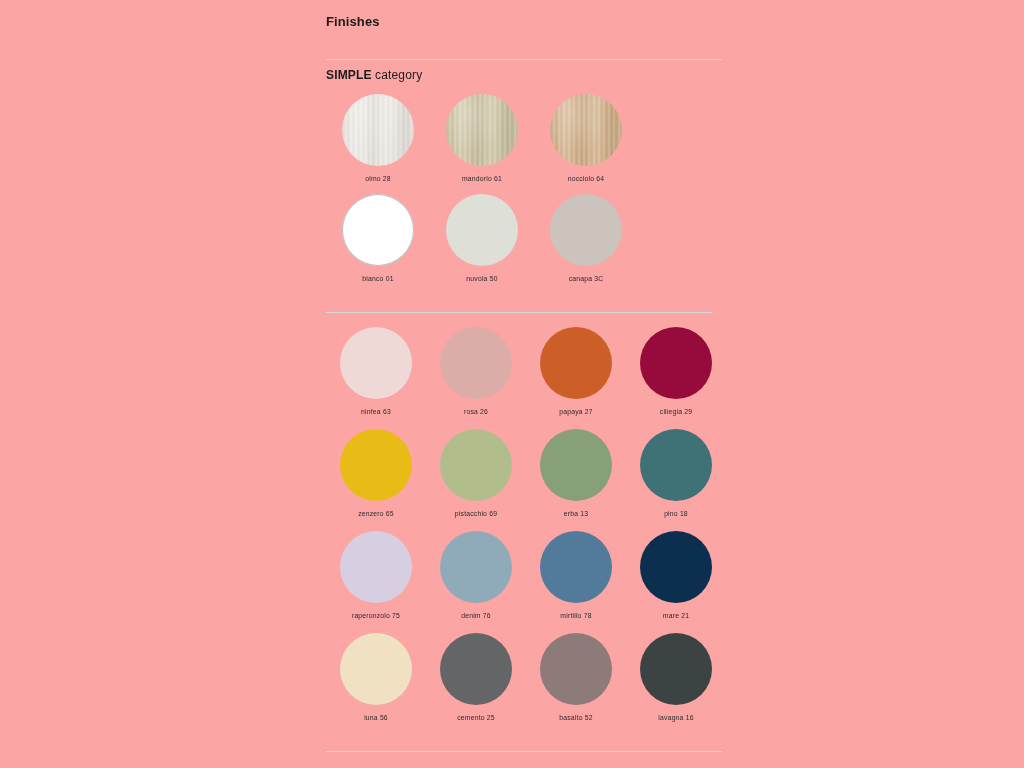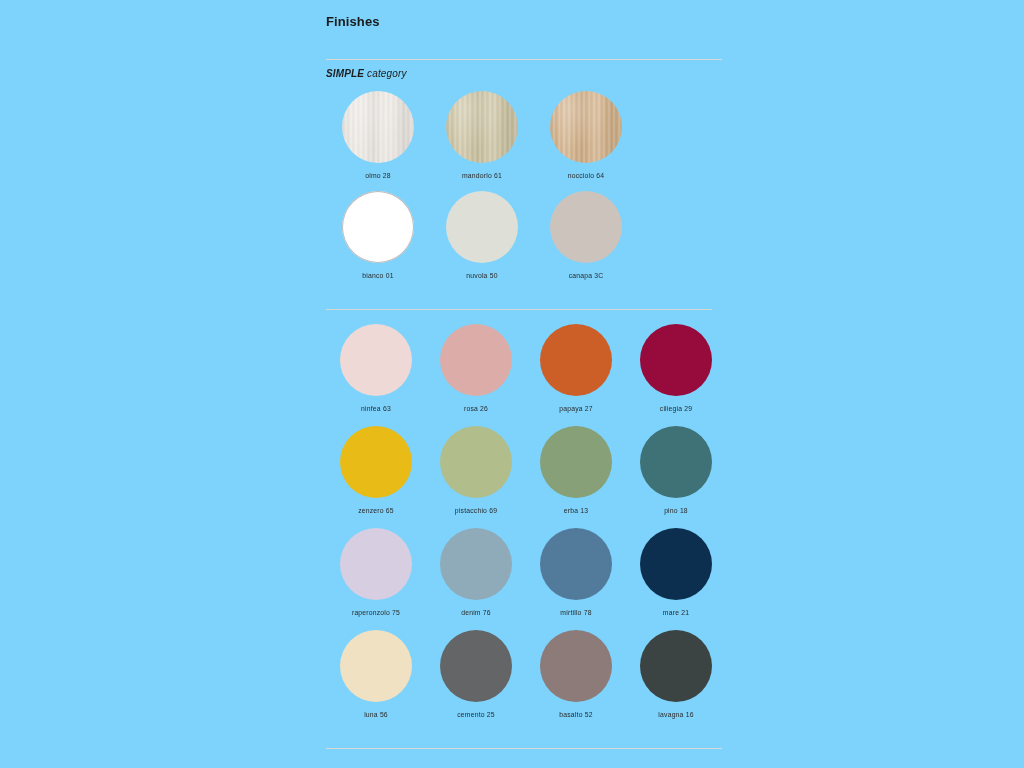--- a/index.html
+++ b/index.html
@@ -13,21 +13,21 @@
     font-family: "Liberation Sans", sans-serif;
     overflow: hidden;
     position: relative;
   }
 
   .page {
     position: absolute;
     left: 0; top: 0;
     width: 1024px;
     height: 768px;
-    background: #7dd3fc;
+    background: #fca5a5;
   }
 
   .content {
     position: absolute;
     left: 320px;
     top: 0;
     width: 400px;
     height: 768px;
   }
 
@@ -43,25 +43,24 @@
   .divider {
     height: 1px;
     background: #d8d8d8;
     margin-top: 30px;
   }
   .divider.simple { width: 396px; margin-left: 6px; }
   .divider.plus   { width: 386px; margin-left: 6px; }
   .divider.bottom { width: 396px; margin-left: 6px; }
 
   .category-label {
-    font-size: 10px;
+    font-size: 12px;
     color: #1d1d1d;
     margin: 8px 0 0 6px;
     letter-spacing: 0.15px;
-    font-style: italic;
   }
   .category-label b { font-weight: bold; }
   .category-label span { font-weight: normal; }
 
   .grid {
     display: flex;
     flex-wrap: wrap;
     margin-left: 6px;
   }
 

